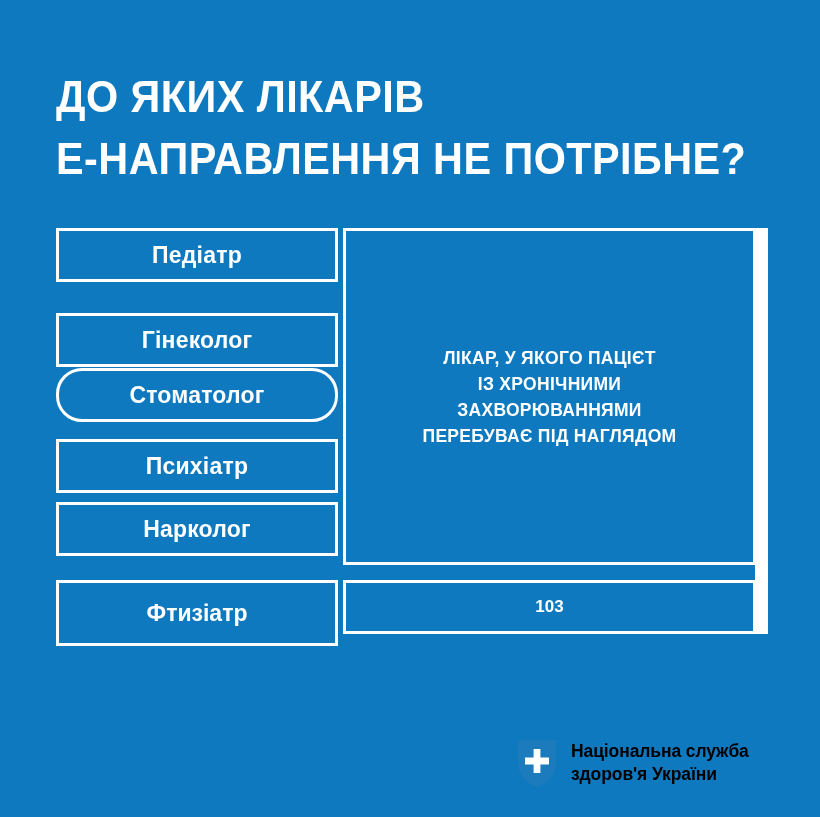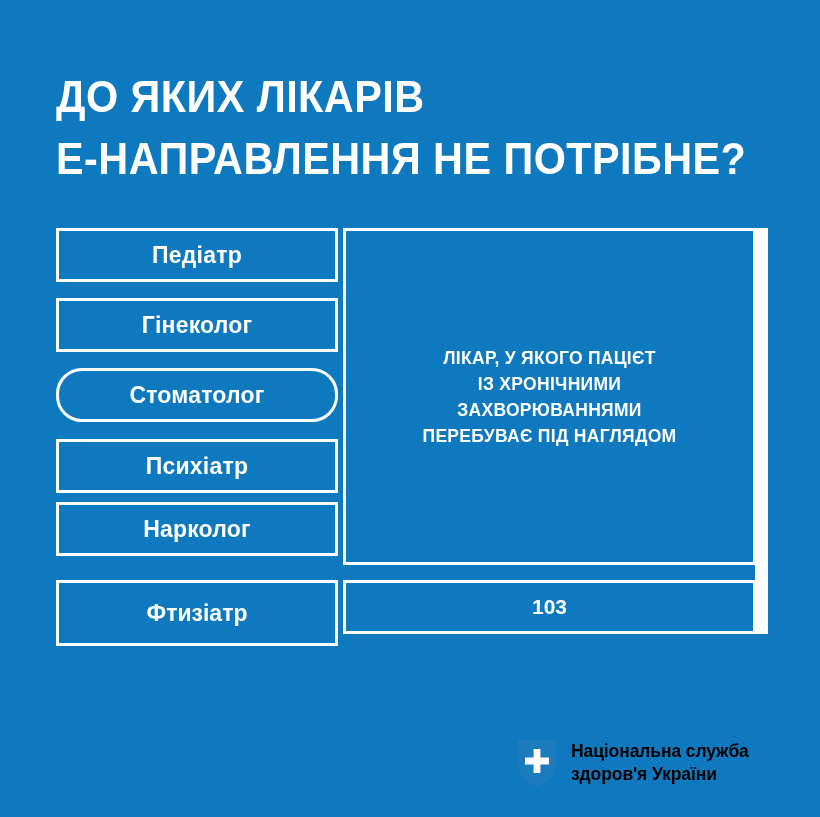--- a/index.html
+++ b/index.html
@@ -88,21 +88,21 @@
   .left-cell {
     position: absolute;
     left: 0;
     width: 282px;
     height: 54px;
     font-size: 23px;
     font-weight: bold;
     letter-spacing: 0.2px;
   }
   .left-cell.r0 { top: 0px; }
-  .left-cell.r1 { top: 70px; }
+  .left-cell.r1 { top: 85px; }
   .left-cell.r2 { top: 140px; border-radius: 26px; }
   .left-cell.r3 { top: 211px; }
   .left-cell.r4 { top: 274px; align-items: center; }
 
   .right-panel {
     position: absolute;
     left: 287px;
     top: 0px;
     width: 413px;
     height: 337px;
@@ -133,21 +133,21 @@
     height: 66px;
     font-size: 23px;
     font-weight: bold;
   }
   .bottom-right {
     position: absolute;
     left: 287px;
     top: 0;
     width: 413px;
     height: 54px;
-    font-size: 21px;
+    font-size: 17px;
     font-weight: bold;
   }
 
   
   .logo {
     position: absolute;
     left: 516px;
     top: 738px;
     display: flex;
     align-items: center;

